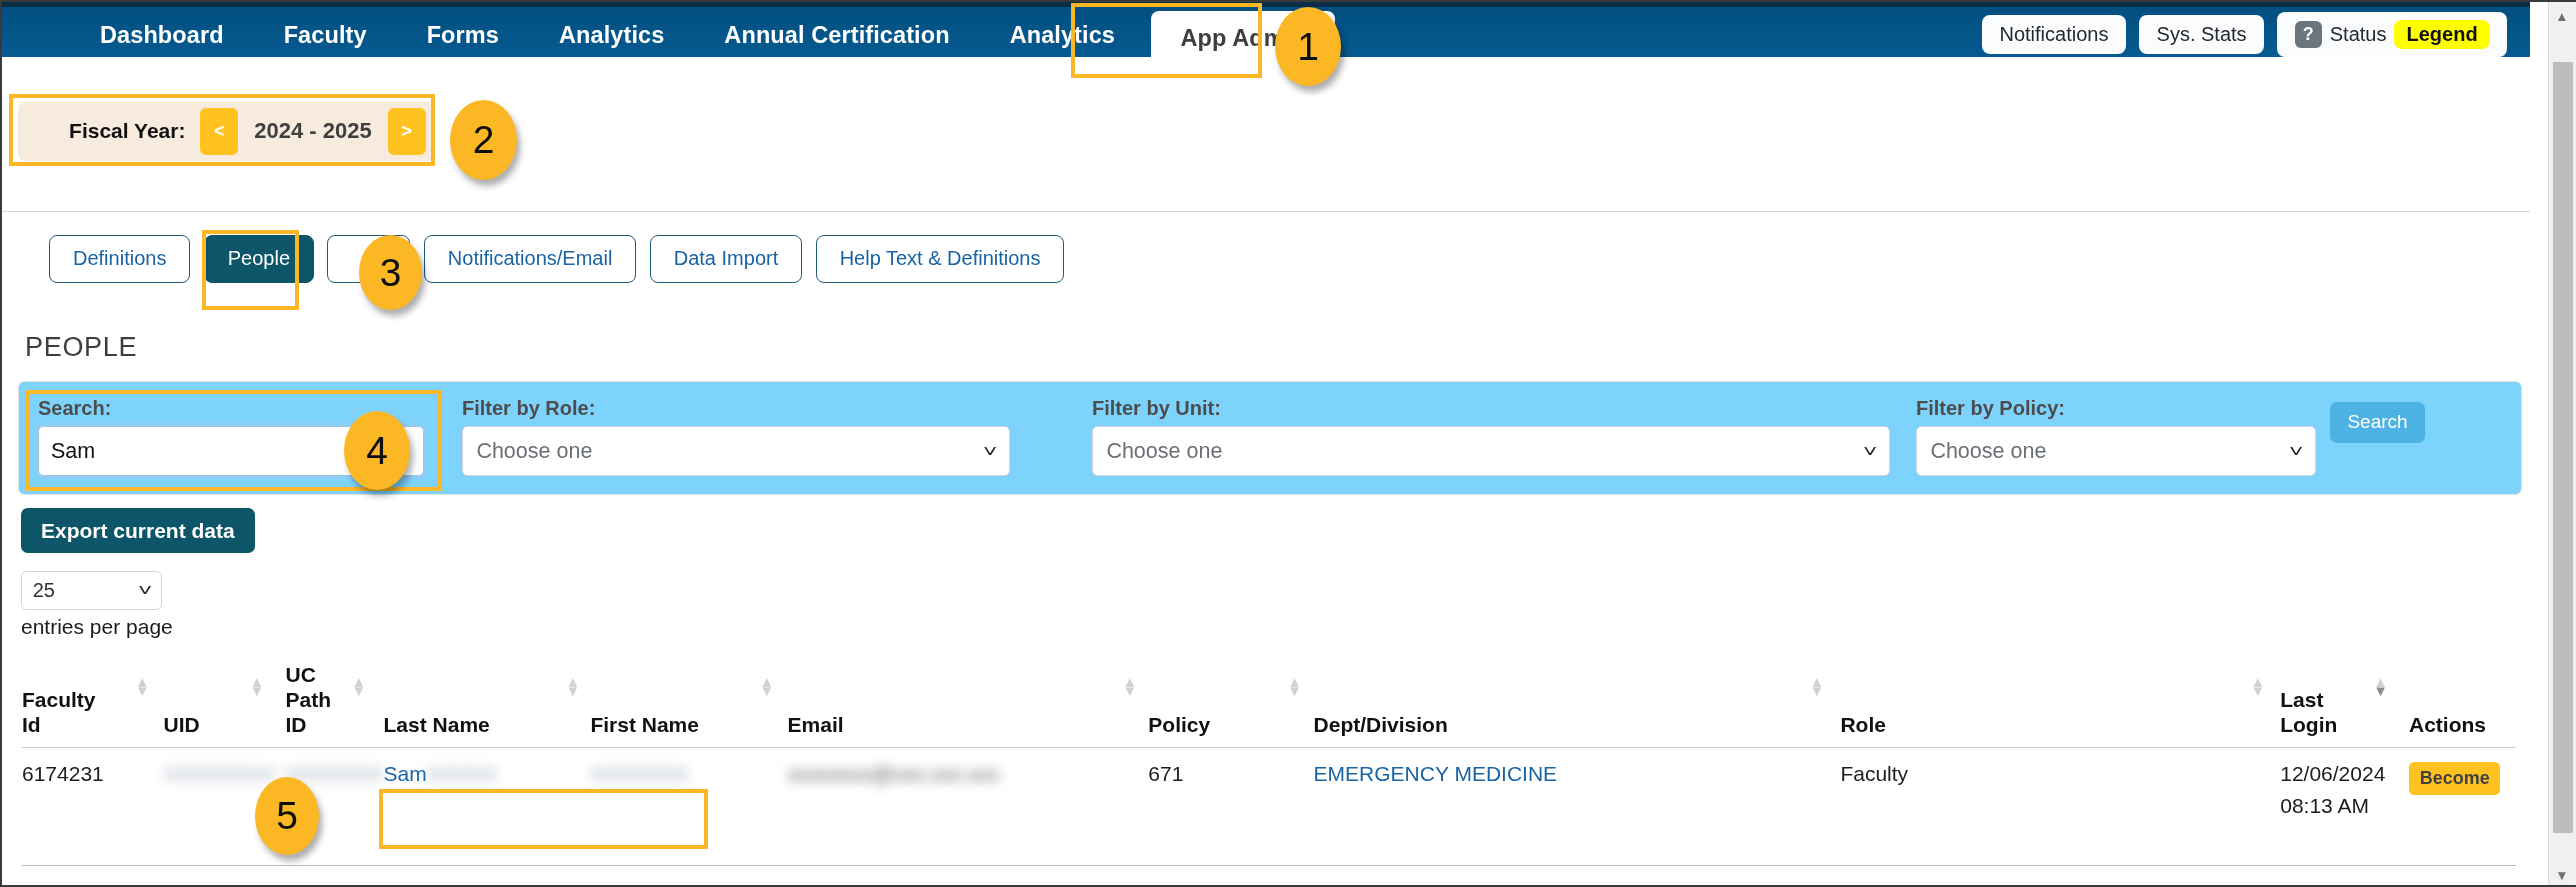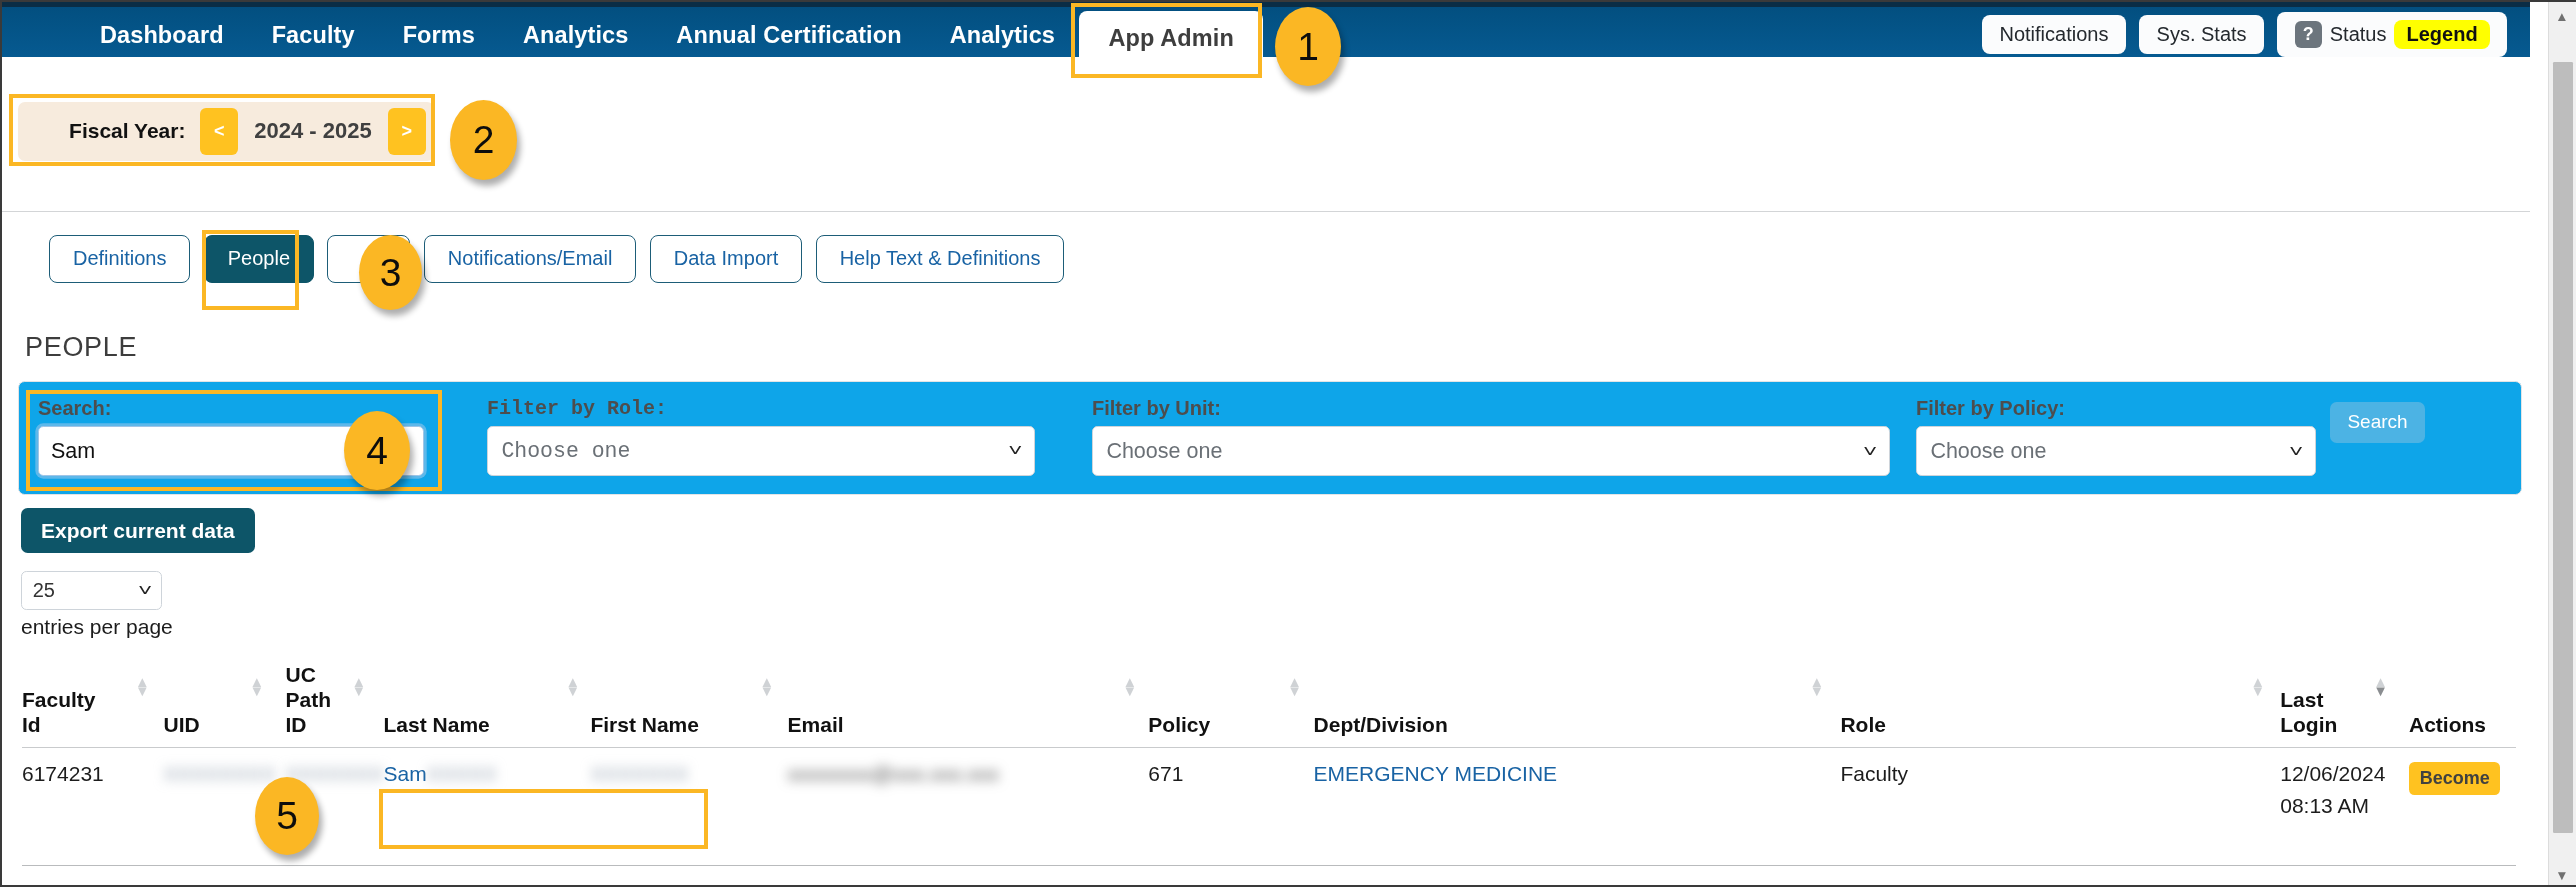--- a/index.html
+++ b/index.html
@@ -30,21 +30,21 @@
   }
   .nav-strip-dark {
     position: absolute; left:0; top:0; width:100%; height:5.4px;
     background:#0a2d45;
   }
   .nav-items {
     position: absolute;
     left: 74px; top: 9.4px;
     display: flex;
     align-items: flex-start;
-    gap: 0px;
+    gap: 12px;
     height: 46px;
   }
   .nav-item {
     color: #ffffff;
     font-size: 23.5px;
     font-weight: 700;
     padding: 10.7px 24px;
     white-space: nowrap;
     letter-spacing: 0.1px;
     cursor: pointer;
@@ -184,21 +184,21 @@
     color: #3d3d3d;
     letter-spacing: 0.7px;
   }
 
   
   .search-panel {
     position: absolute;
     left: 16px; top: 379px;
     width: 2504px;
     height: 114px;
-    background: #0ea5e9;
+    background: #7dd3fc;
     border: 0.7px solid #e2e4e6;
     border-radius: 6.7px;
   }
   .field {
     position: absolute;
     top: 14.8px;
   }
   .field-label {
     font-size: 20px;
     color: #4d4d4d;
@@ -448,21 +448,21 @@
   </div>
 
   <div class="people-title">PEOPLE</div>
 
   <div class="search-panel">
     <div class="field" style="left:19px; width:386px;">
       <span class="field-label">Search:</span>
       <input class="text-input" type="text" value="Sam" style="">
     </div>
 
-    <div class="field" style="left:468px; width:548px;font-family:Liberation Mono, monospace;">
+    <div class="field" style="left:443px; width:548px;">
       <span class="field-label">Filter by Role:</span>
       <div class="select-box">
         <span>Choose one</span>
         <span class="chev">˅</span>
       </div>
     </div>
 
     <div class="field" style="left:1073px; width:798px;">
       <span class="field-label">Filter by Unit:</span>
       <div class="select-box">

